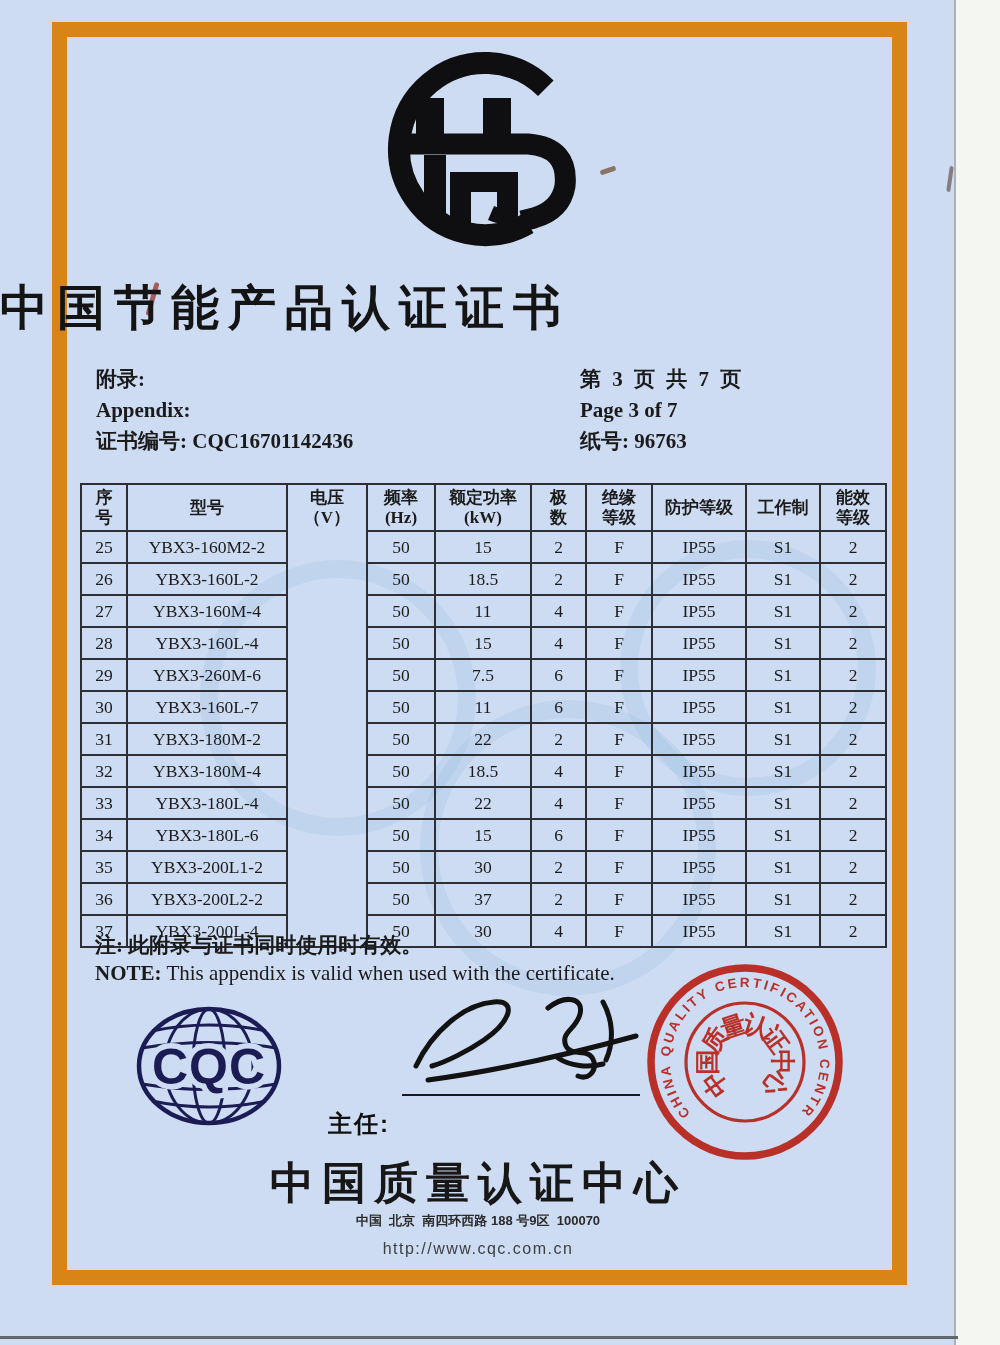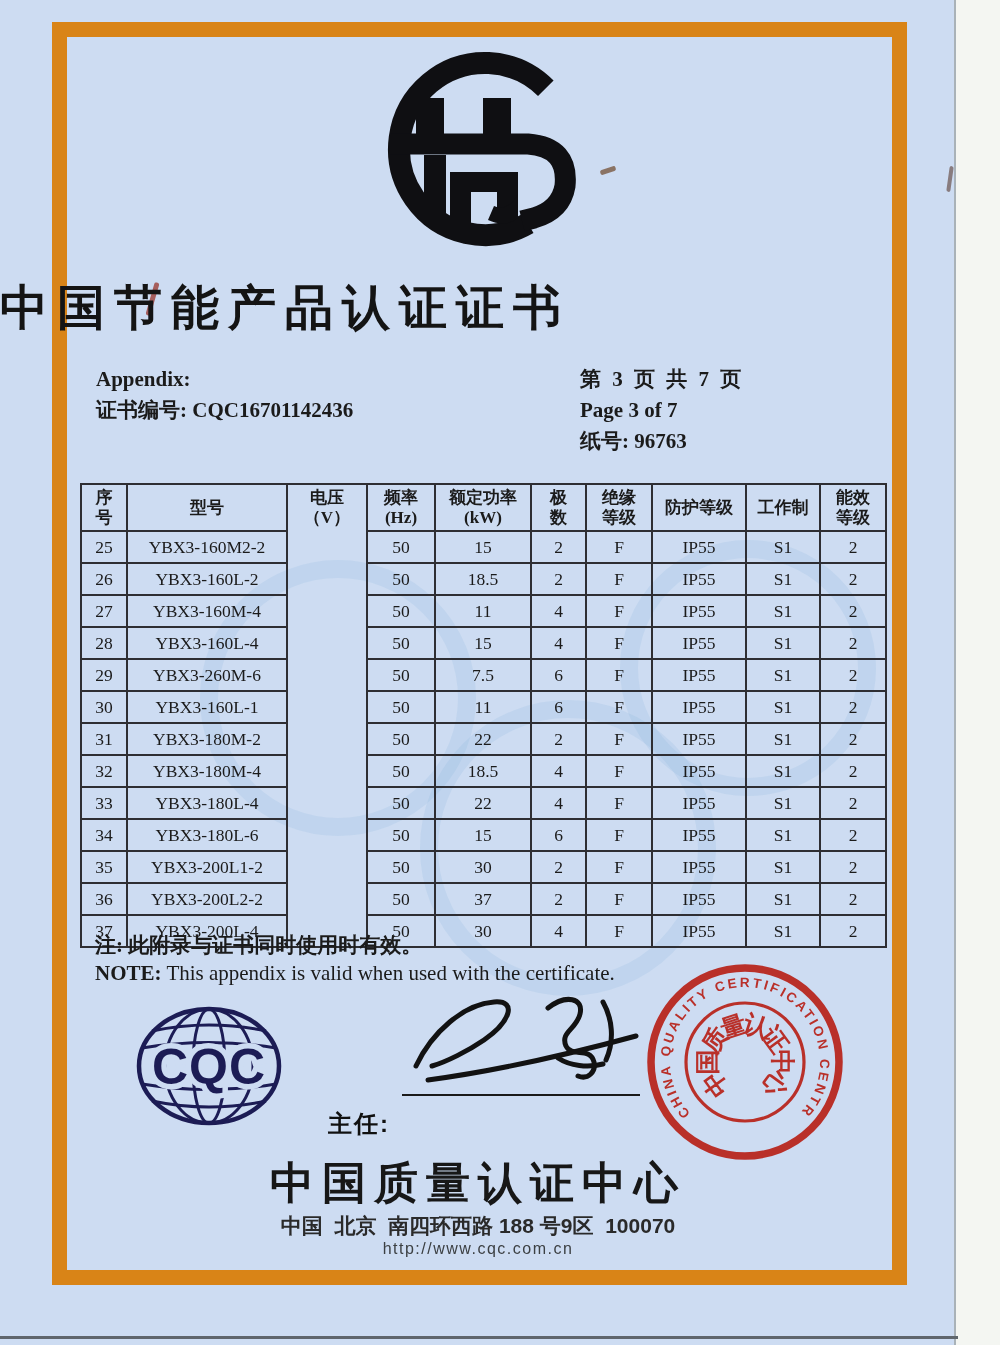--- a/index.html
+++ b/index.html
@@ -44,21 +44,21 @@
   .sigline{left:402px;top:1094px;width:238px;height:2px;background:#1a1a1a;}
 
   .stamp{mix-blend-mode:multiply;opacity:.93;}
   .stamp-en{font-family:"Liberation Sans","DejaVu Sans",sans-serif;font-weight:bold;font-size:13.5px;letter-spacing:2.6px;fill:var(--stamp-red,#e5271b);}
   .stamp-cn{font-size:25px;font-weight:bold;fill:var(--stamp-red,#e5271b);text-anchor:middle;font-family:"Liberation Sans",sans-serif;}
 
   
   .footer-org{top:1142px;left:0;width:956px;text-align:center;font-family:"Liberation Sans","DejaVu Sans",sans-serif;
               font-weight:bold;font-size:44px;letter-spacing:8px;color:#171717;margin-top:12px;}
   .footer-addr{top:1212px;left:0;width:956px;text-align:center;font-family:"Liberation Sans","DejaVu Sans",sans-serif;
-               font-weight:bold;font-size:21px;color:#2a2a2a;white-space:pre;}
+               font-weight:bold;font-size:13px;color:#2a2a2a;white-space:pre;}
   .footer-url{top:1240px;left:0;width:956px;text-align:center;font-family:"Liberation Sans","DejaVu Sans",sans-serif;
               font-size:16px;letter-spacing:1.5px;color:#3c4043;}
 
   
   .wm{border-radius:50%;border:18px solid rgba(125,175,220,0.16);}
 </style>
 </head>
 <body>
 
 <div class="canvas">
@@ -86,20 +86,21 @@
       <rect x="68" y="128" width="68" height="20"></rect>
       <rect x="68" y="128" width="21" height="57"></rect>
       <rect x="115" y="128" width="21" height="46"></rect>
       <path d="M136 150 L136 174 Q124 184 106 176 L112 162 Q126 168 136 150 Z"></path>
     </g>
   </svg>
 
   <div class="abs title">中国节能产品认证证书</div>
 
   <div class="abs meta meta-left">
+    <div>附录:</div>
     <div>Appendix:</div>
     <div>
       <span>证书编号:</span>
       <span>CQC16701142436</span>
     </div>
   </div>
 
   <div class="abs meta meta-right">
     <div class="spaced">第 3 页 共 7 页</div>
     <div>Page 3 of 7</div>
@@ -216,21 +217,21 @@
             <td>50</td>
             <td>7.5</td>
             <td>6</td>
             <td>F</td>
             <td>IP55</td>
             <td>S1</td>
             <td>2</td>
           </tr>
           <tr>
             <td>30</td>
-            <td>YBX3-160L-1</td>
+            <td>YBX3-160L-7</td>
             <td>50</td>
             <td>11</td>
             <td>6</td>
             <td>F</td>
             <td>IP55</td>
             <td>S1</td>
             <td>2</td>
           </tr>
           <tr>
             <td>31</td>

